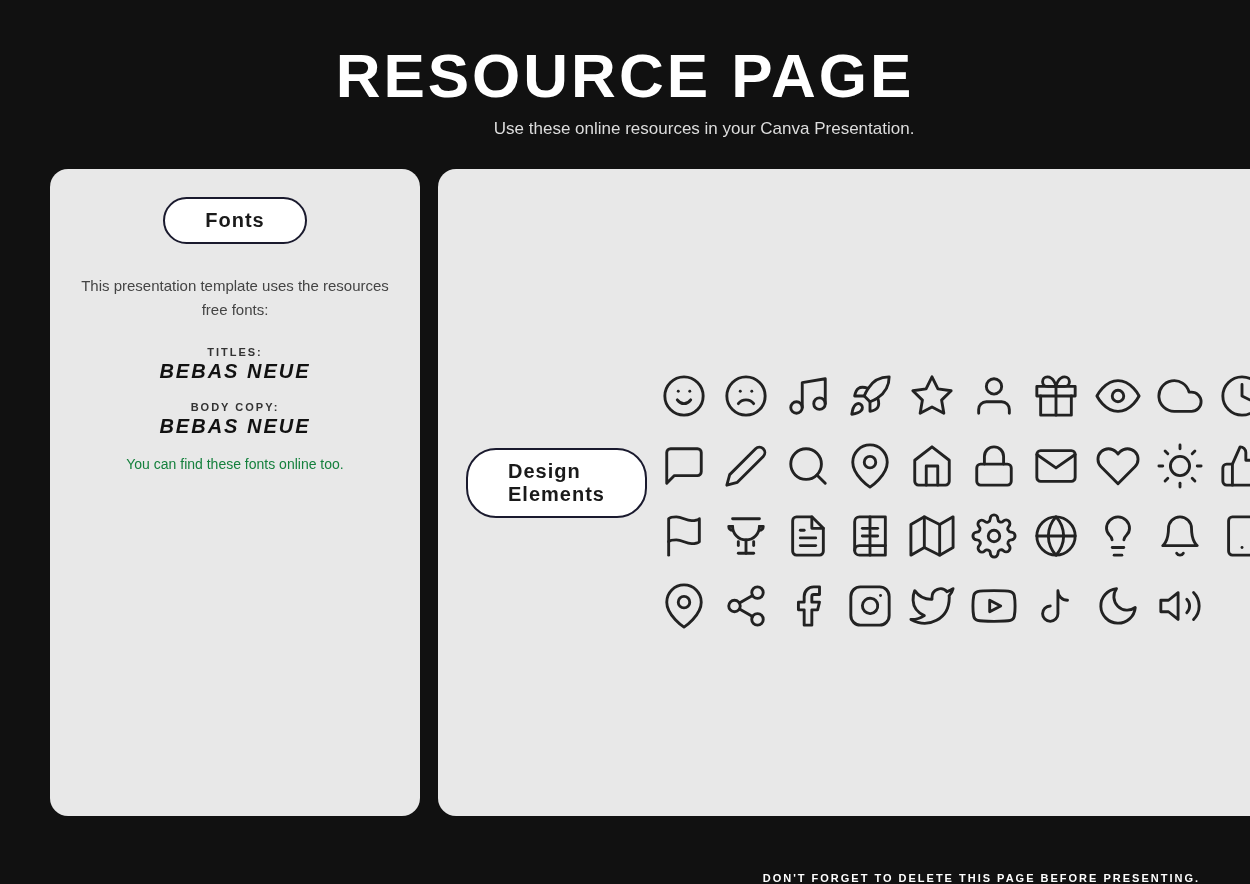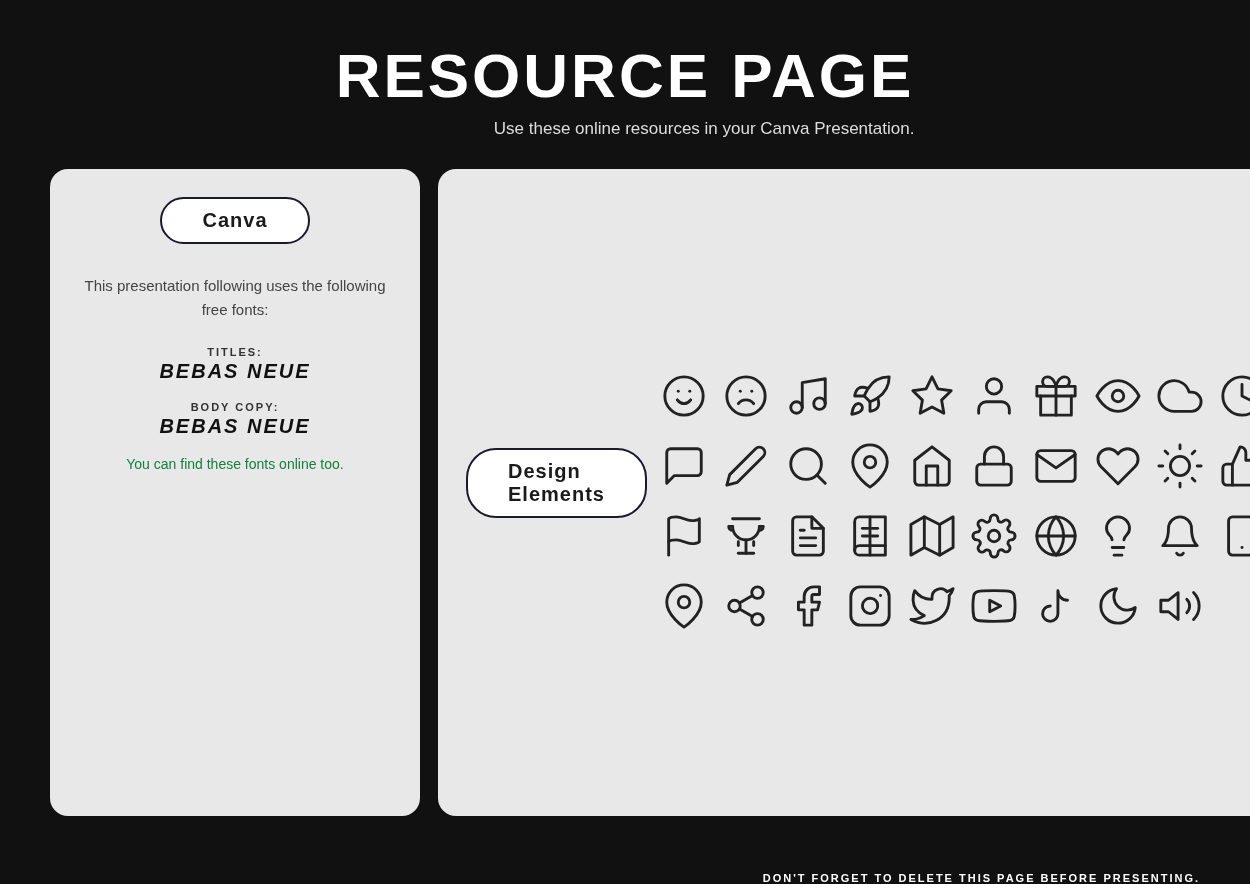--- a/index.html
+++ b/index.html
@@ -162,23 +162,23 @@
 <body>
 
 <div class="page-header">
   <div class="page-title">RESOURCE PAGE</div>
   <div class="page-subtitle">Use these online resources in your Canva Presentation.</div>
 </div>
 
 <div class="main-content">
 
   <div class="panel fonts-panel">
-    <div class="panel-header-btn">Canva</div>
+    <div class="panel-header-btn">Fonts</div>
     <div class="fonts-body">
-      <div class="fonts-desc">This presentation following uses the following free fonts:</div>
+      <div class="fonts-desc">This presentation template uses the resources free fonts:</div>
       <div class="font-section">
         <div class="font-label">TITLES:</div>
         <div class="font-name">BEBAS NEUE</div>
       </div>
       <div class="font-section">
         <div class="font-label">BODY COPY:</div>
         <div class="font-name">BEBAS NEUE</div>
       </div>
       <div class="fonts-note">You can find these fonts online too.</div>
     </div>

